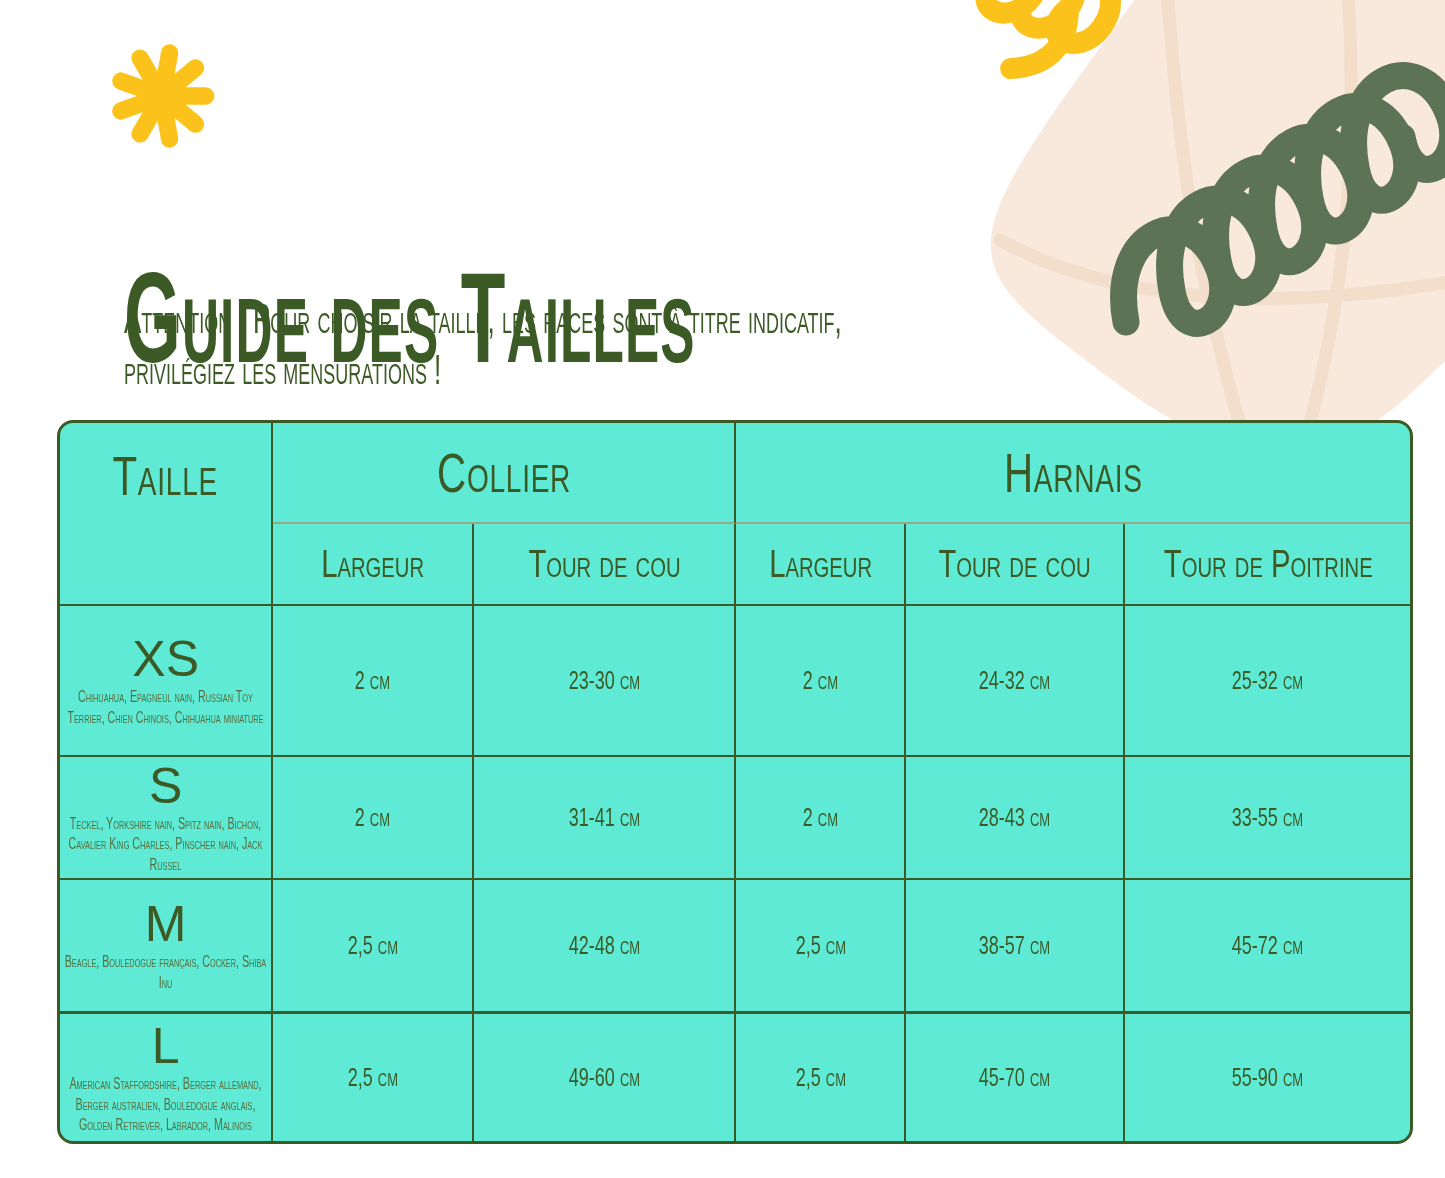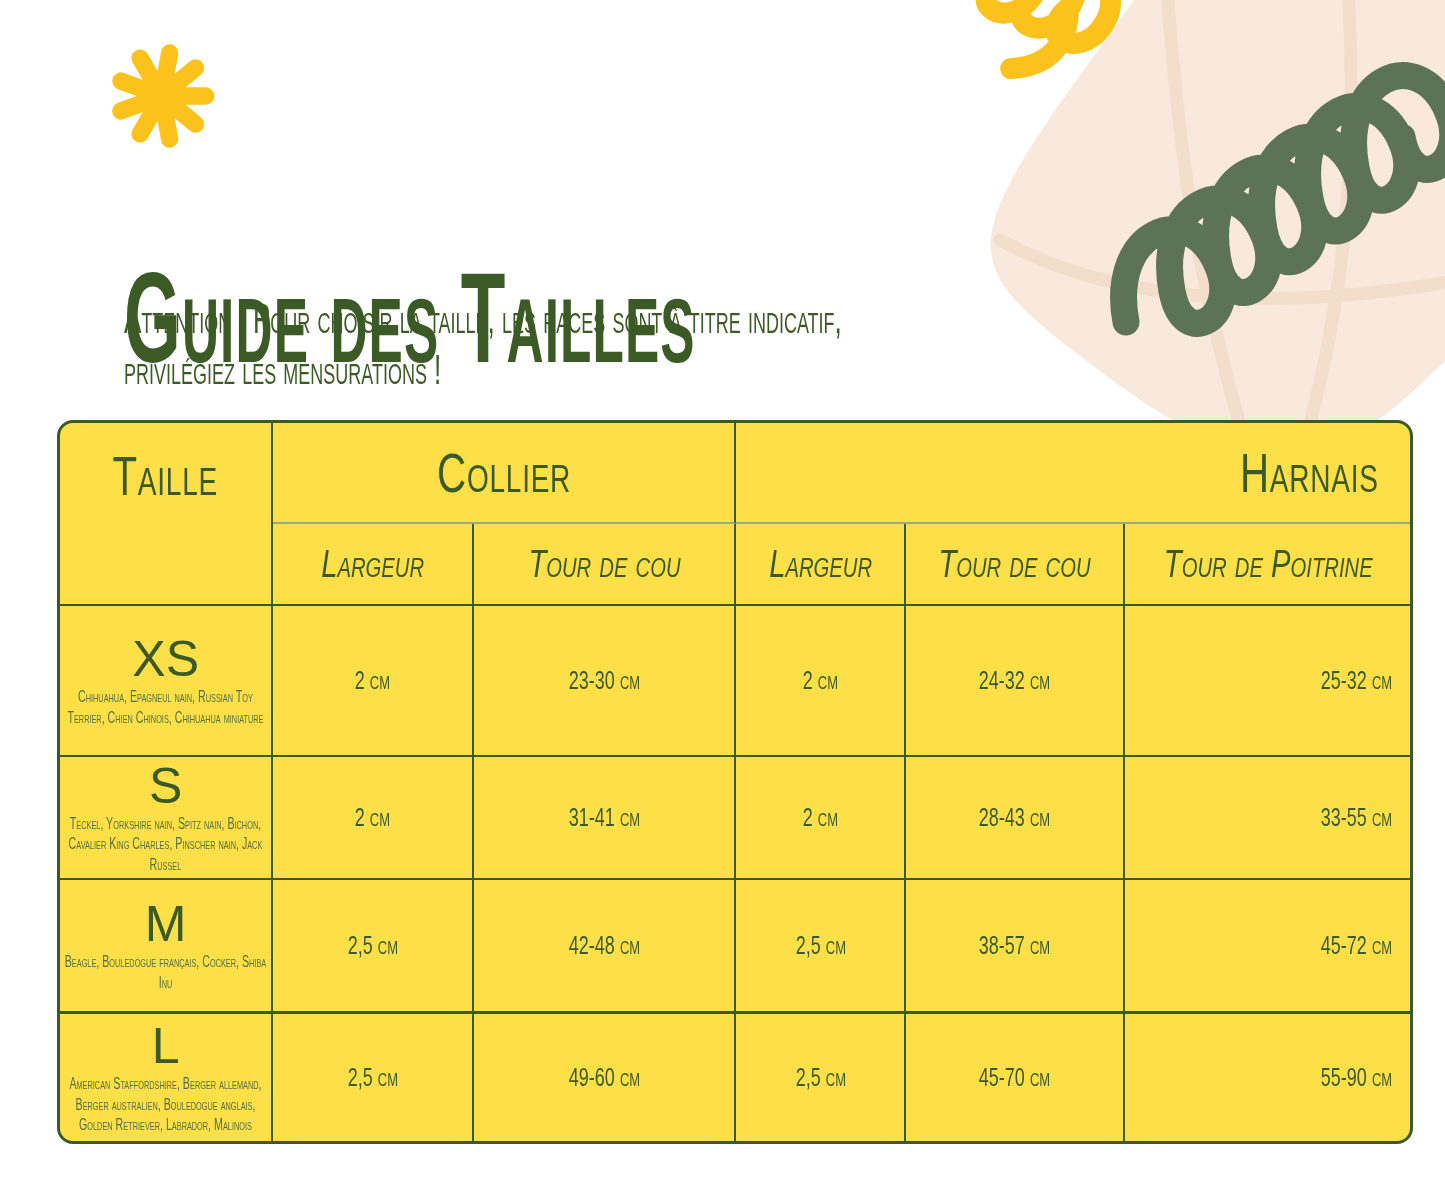--- a/index.html
+++ b/index.html
@@ -27,32 +27,32 @@
   }
   .warning .wline{
     display:block;white-space:nowrap;
     transform:scaleX(.62);transform-origin:left top;
   }
 
   
   .size-table-wrap{
     position:absolute;left:57px;top:420px;width:1350px;height:718px;
     border:3px solid #3b5a25;border-radius:16px;overflow:hidden;
-    background:#fde047;
+    background:#5eead4;
   }
   table.size-table{
     width:100%;height:100%;border-collapse:separate;border-spacing:0;
     table-layout:fixed;
   }
   .size-table td,.size-table th{
     padding:0 4px;margin:0;font-weight:normal;
     border-right:2px solid #3b5a25;border-bottom:2px solid #3b5a25;
     text-align:center;vertical-align:middle;color:#3b5a25;
   }
-  .size-table .last-col{border-right:none;text-align:right;}
+  .size-table .last-col{border-right:none;}
   .size-table tr.row-l td, .size-table tr.row-l th{border-bottom:none;}
   .size-table tr.row-m td, .size-table tr.row-m th{border-bottom-width:3px;}
 
   .corner-cell{vertical-align:top !important;padding-top:20px !important;}
   .group-cell{border-bottom-color:#97a989 !important;}
 
   .hw{display:inline-block;white-space:nowrap;transform:scaleX(.72);transform-origin:center;}
   .big-h{font-size:56px;font-variant:small-caps;letter-spacing:1px;}
   .sub-h{font-size:39px;font-variant:small-caps;color:#6f8c58;}
   .sub-h .hw{transform:scaleX(.75);}
@@ -119,21 +119,21 @@
         <th rowspan="2" class="corner-cell big-h">
           <span class="hw">Taille</span>
         </th>
         <th colspan="2" class="big-h group-cell">
           <span class="hw">Collier</span>
         </th>
         <th colspan="3" class="big-h group-cell last-col">
           <span class="hw">Harnais</span>
         </th>
       </tr>
-      <tr style="height:82px;font-style:italic;">
+      <tr style="height:82px;">
         <th class="sub-h">
           <span class="hw">Largeur</span>
         </th>
         <th class="sub-h">
           <span class="hw">Tour de cou</span>
         </th>
         <th class="sub-h">
           <span class="hw">Largeur</span>
         </th>
         <th class="sub-h">

